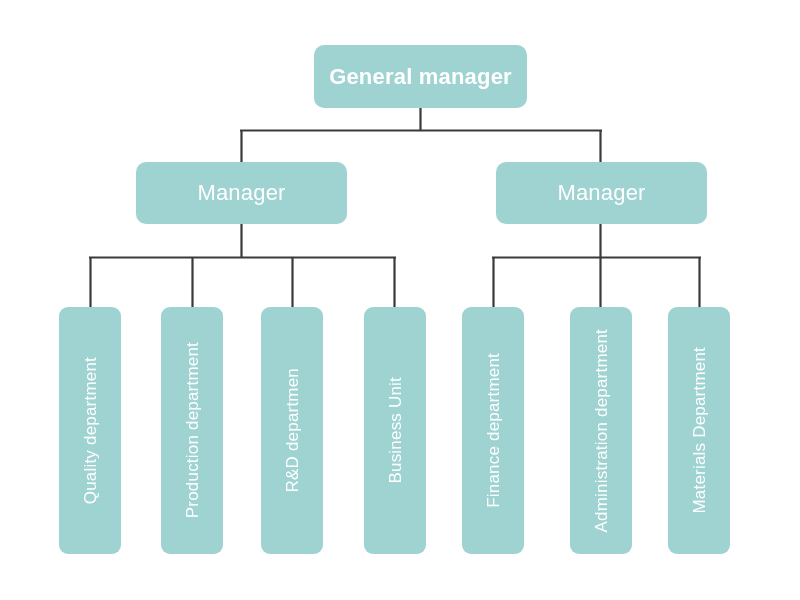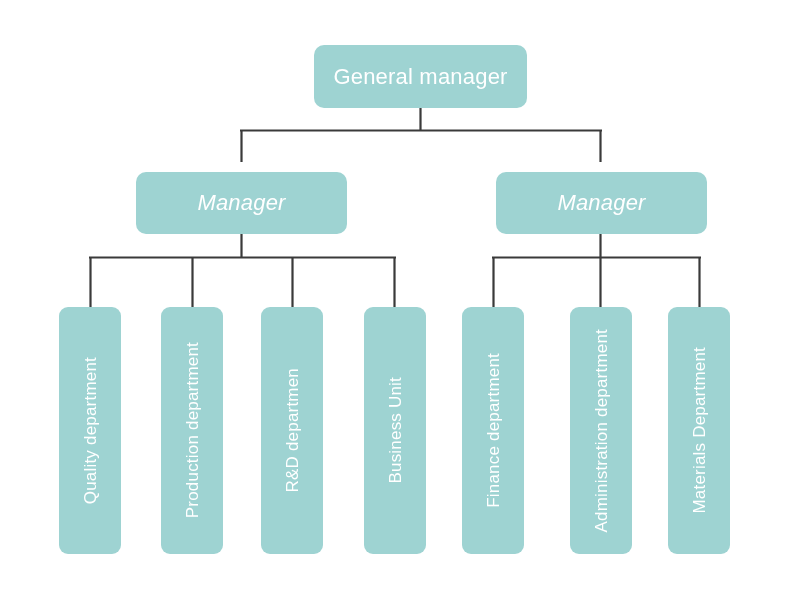--- a/index.html
+++ b/index.html
@@ -51,27 +51,27 @@
   }
   
   .node.level-0 {
     left: 314px;
     top: 45px;
     width: 213px;
     height: 63px;
   }
   .node.level-0 .node-label {
     font-size: 22px;
+    font-weight: bold;
   }
   
   .node.level-1 {
-    top: 172px;
+    top: 162px;
     width: 211px;
     height: 62px;
-    font-style: italic;
   }
   .node.level-1 .node-label {
     font-size: 22px;
   }
   .node.level-1.mgr-left  { left: 136px; }
   .node.level-1.mgr-right { left: 496px; }
   
   .node.level-2 {
     top: 307px;
     width: 62px;

